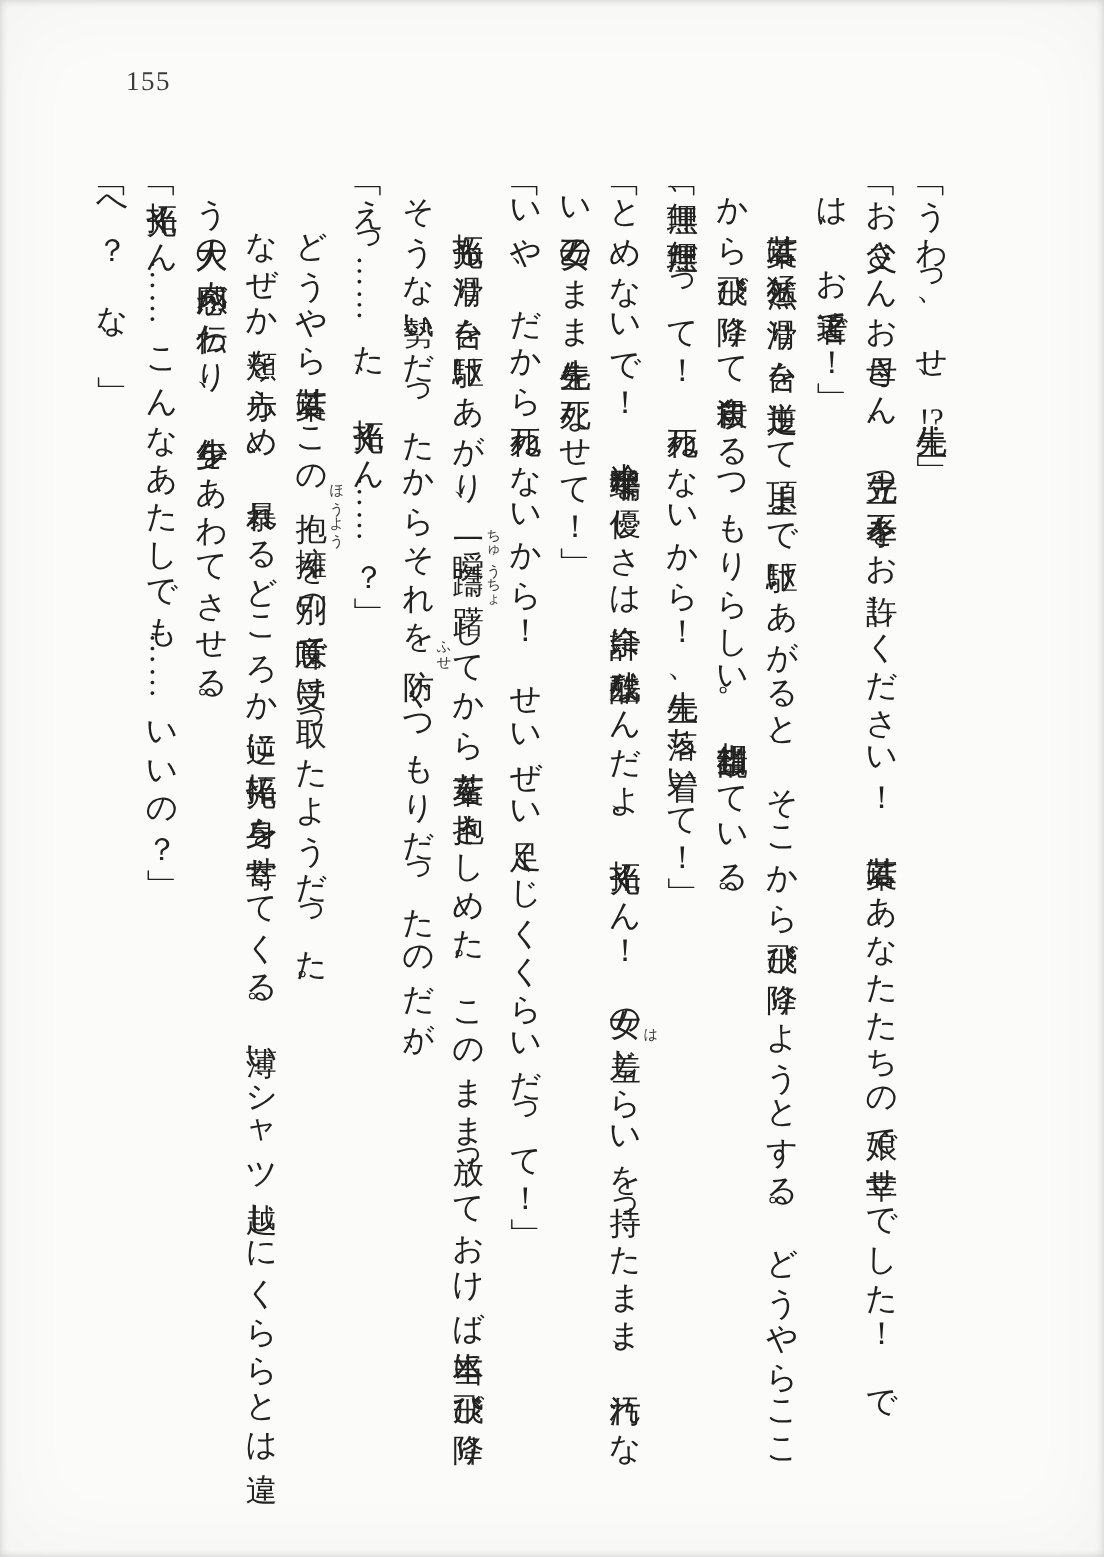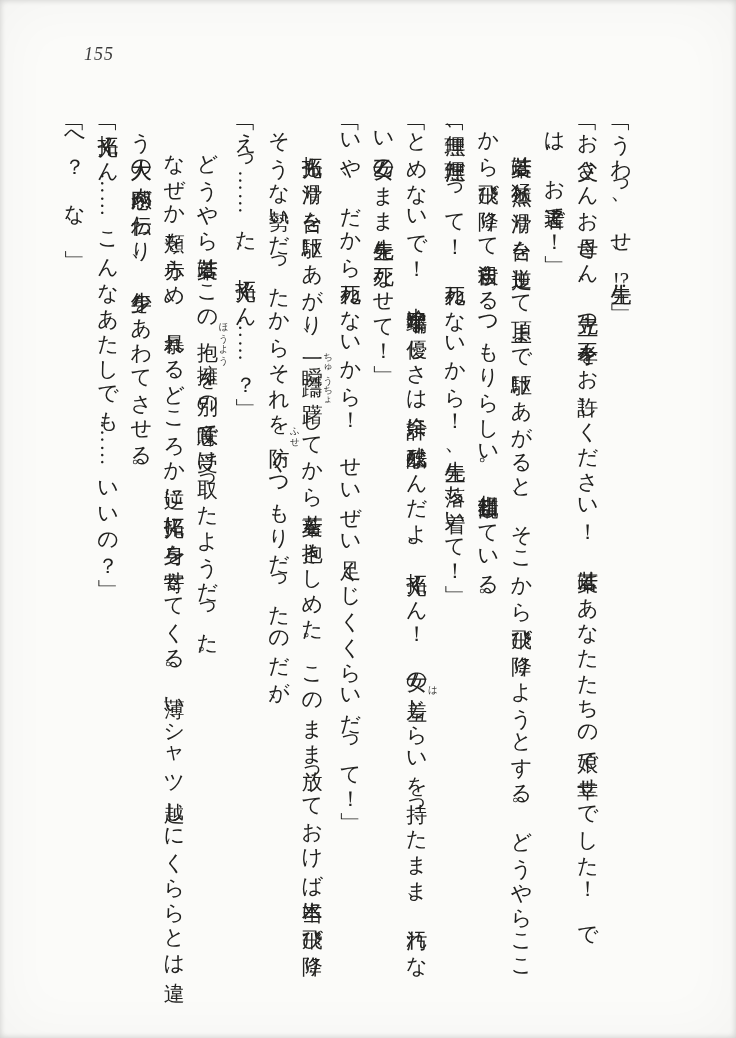--- a/index.html
+++ b/index.html
@@ -15,21 +15,20 @@
     width: 736px;
     height: 1038px;
     background: #fbfbf9;
     box-shadow: inset 0 0 6px rgba(0,0,0,0.18), inset 0 0 60px rgba(0,0,0,0.035);
   }
   .page-number {
     position: absolute;
     left: 84px;
     top: 44px;
     font-size: 18px;
-    font-style: italic;
     letter-spacing: 1px;
     color: #3c3c3c;
   }
   .text-block {
     position: absolute;
     top: 117px;
     right: 99px;
     height: 862px;
     writing-mode: vertical-rl;
     text-orientation: mixed;

